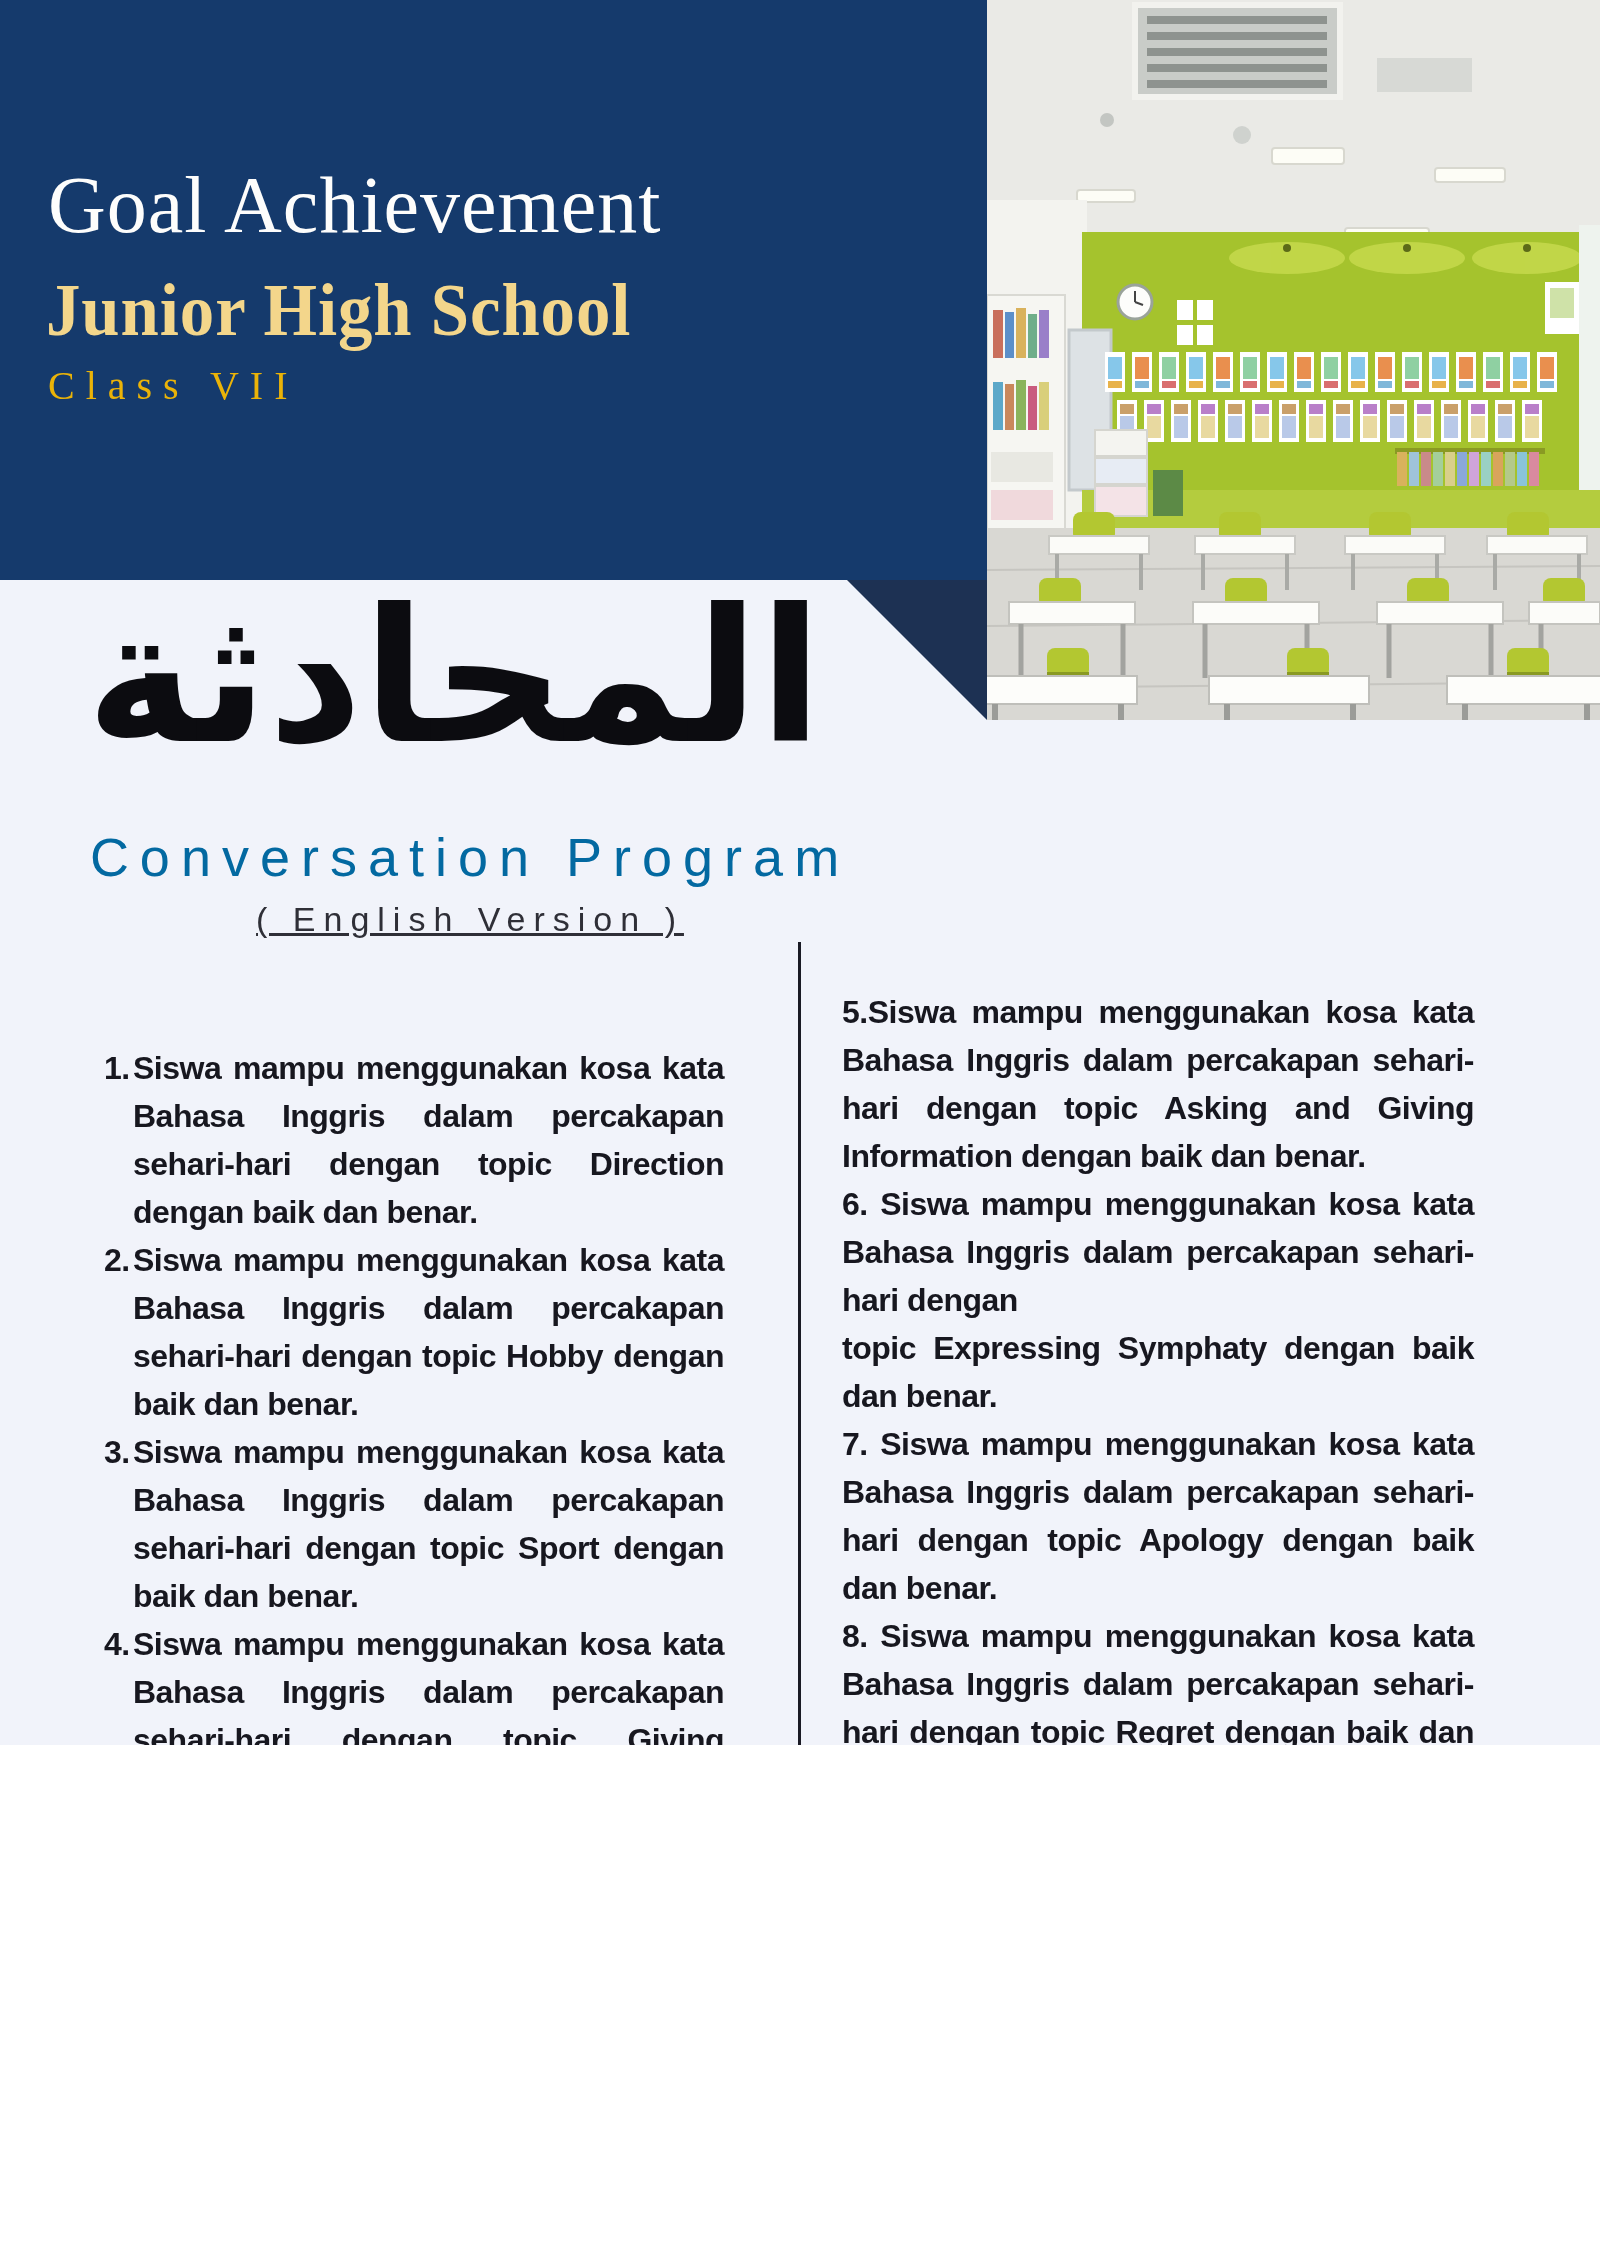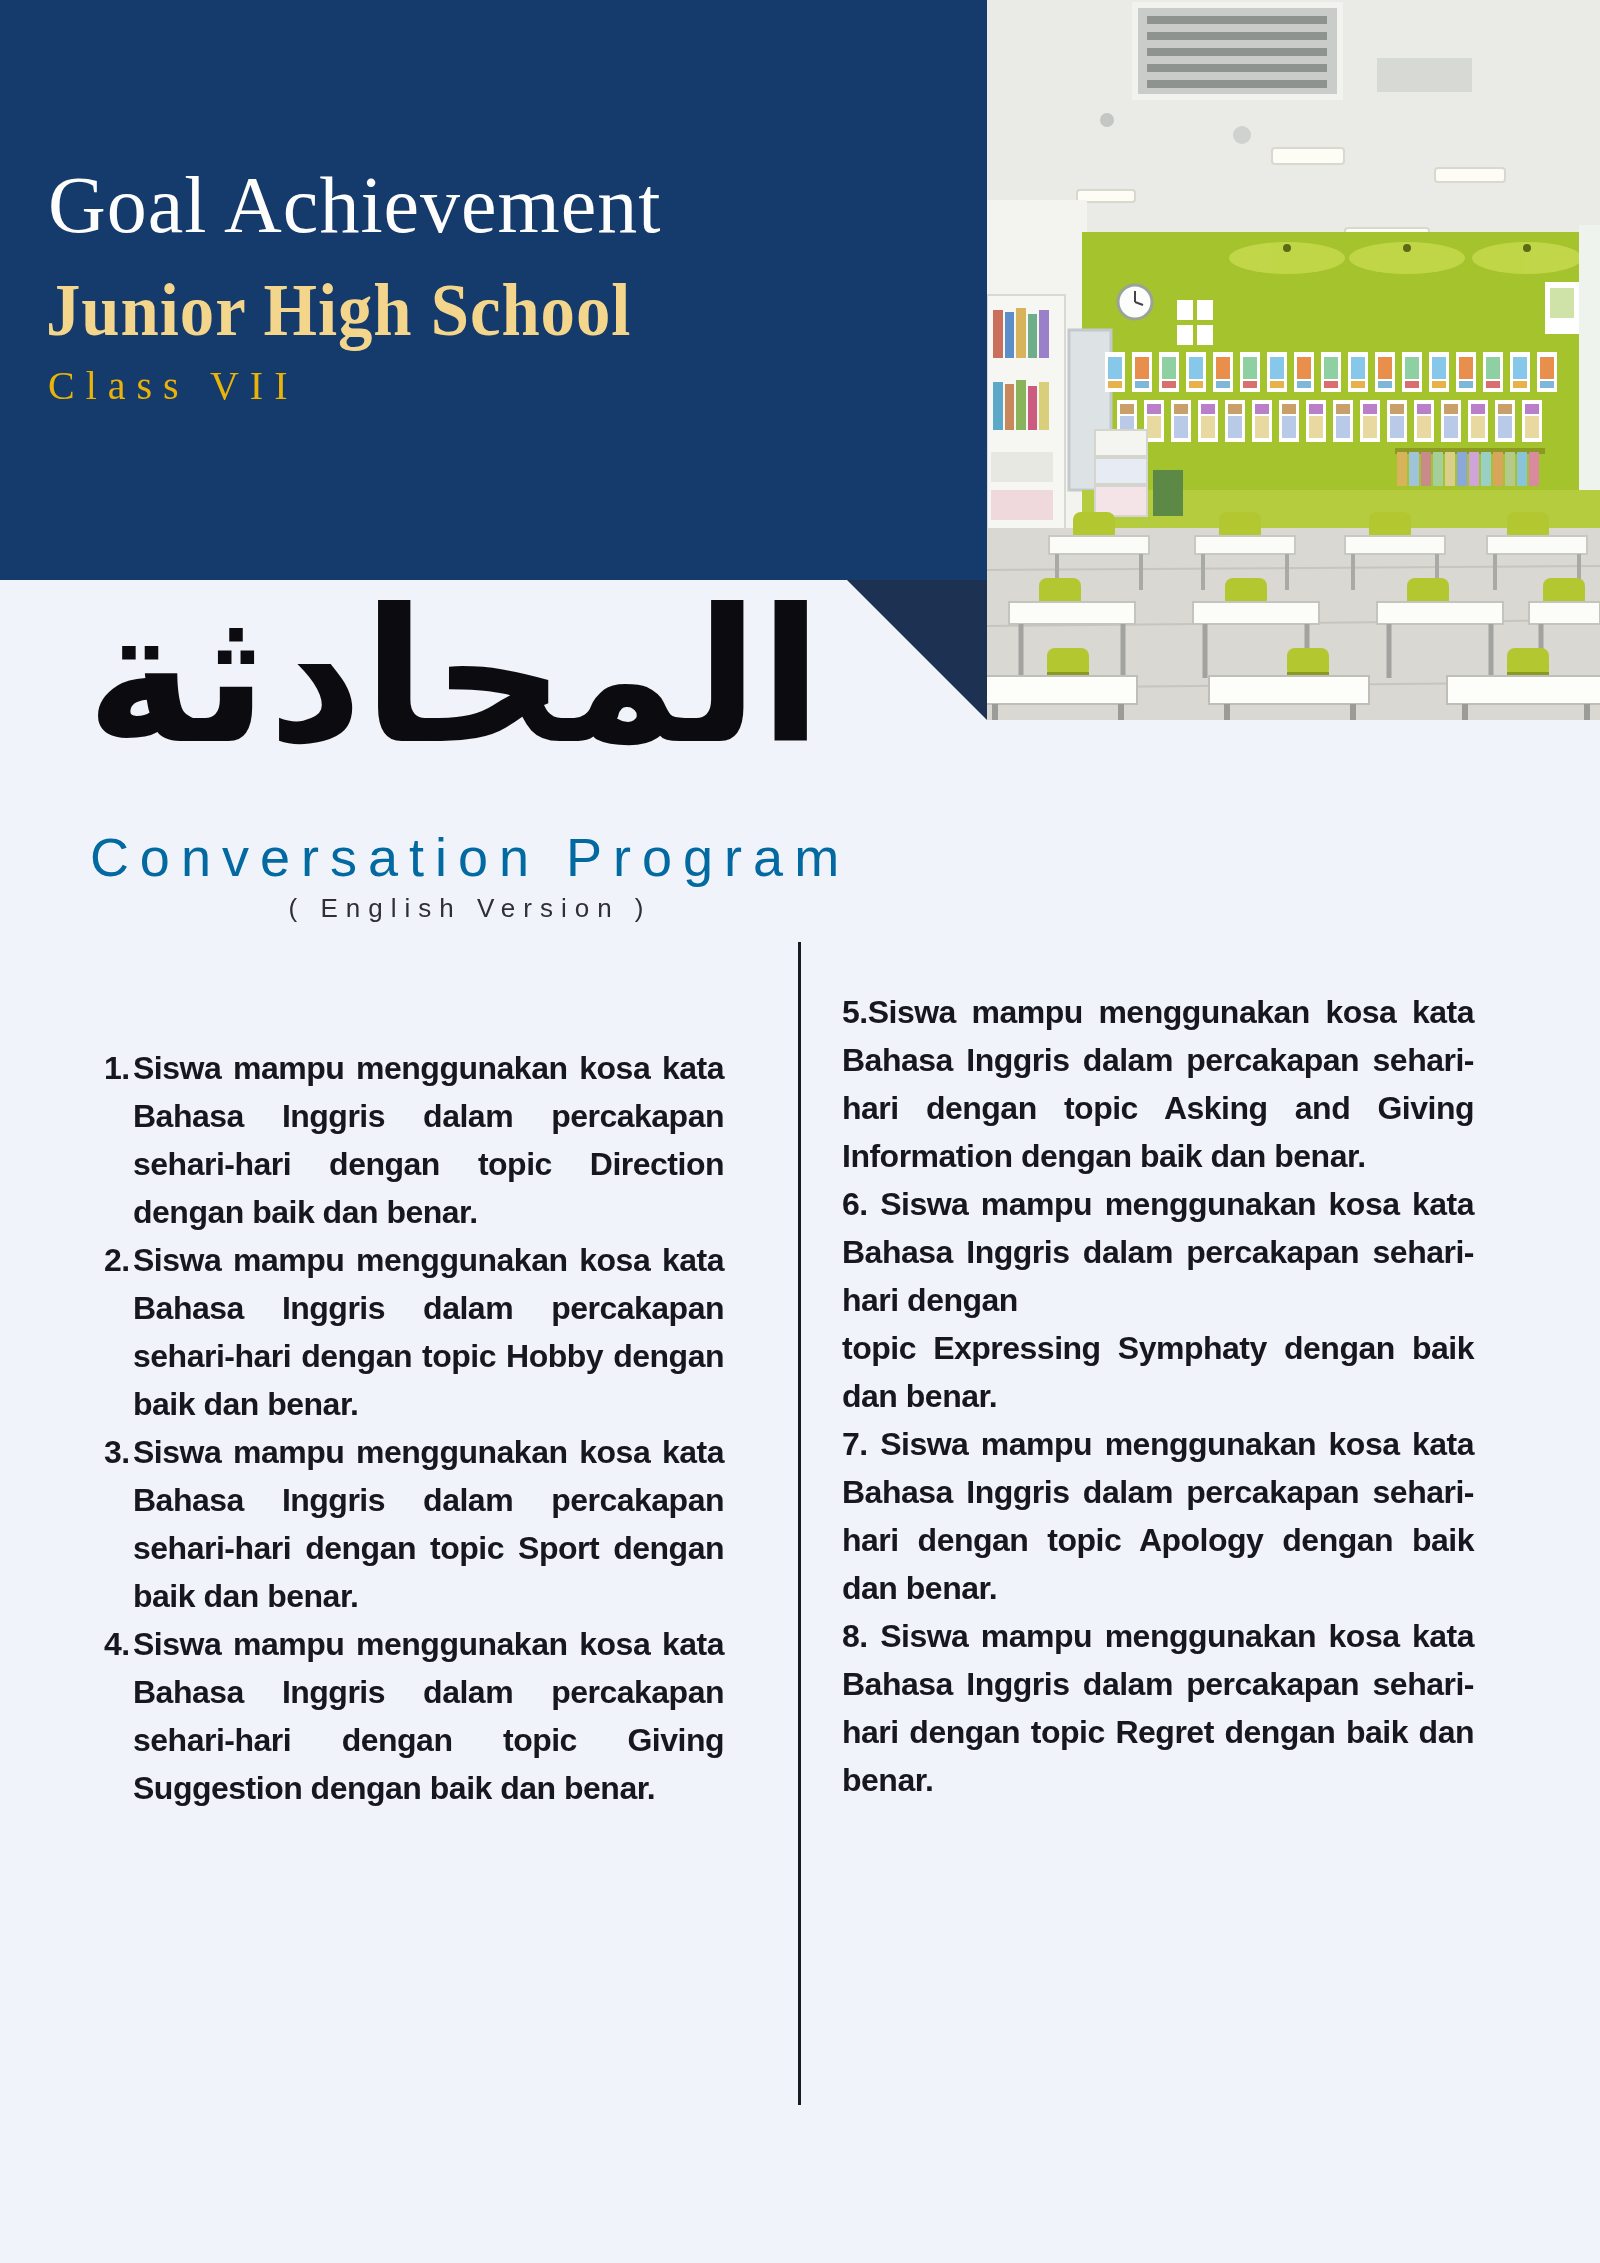--- a/index.html
+++ b/index.html
@@ -1,18 +1,18 @@
 <!DOCTYPE html>
 <html style="--bg: #f1f3fa; --navy: #153a6c; --navy-dark: #1d3153; --gold: #f3d68b; --ink: #17171f; --divider: #1a1a24; --ceiling: #eaeae6; --wall-green: #a5c32d; --bench-green: #b4cc3e; --chair-green: #b3c731; --floor: #d9d8d3;"><head>
 <meta charset="utf-8">
 <style>
   html,body { margin:0; padding:0; }
   body { background:#ffffff; }
   .page {
-    position:relative; width:1600px; height:2263px;
+    position:relative; width:1600px; height:1745px;
     background:var(--bg); overflow:hidden;
     font-family:"Liberation Sans", sans-serif;
   }
   
   .banner {
     position:absolute; left:0; top:0; width:987px; height:580px;
     background:var(--navy);
   }
   .banner-title {
     position:absolute; left:48px; top:160px;
@@ -50,22 +50,22 @@
     font-size:185px; line-height:1; font-weight:700; color:#0c0c10;
     white-space:nowrap;
   }
   
   .program { position:absolute; left:60px; top:826px; width:820px; text-align:center; }
   .program-title {
     font-size:54px; letter-spacing:11px; color:#0369a1; font-weight:400;
     white-space:nowrap;
   }
   .program-sub {
-    margin-top:5px; font-size:26px; letter-spacing:8px; color:#2f2f37;
-    font-weight:400; white-space:nowrap;
+    margin-top:12px; font-size:34px; letter-spacing:8px; color:#2f2f37;
+    font-weight:400; white-space:nowrap;text-decoration:underline;
   }
   
   .divider {
     position:absolute; left:798px; top:942px; width:3px; height:1163px;
     background:var(--divider);
   }
   
   .col {
     position:absolute;
     font-family:Liberation Sans, sans-serif; font-weight:700;

